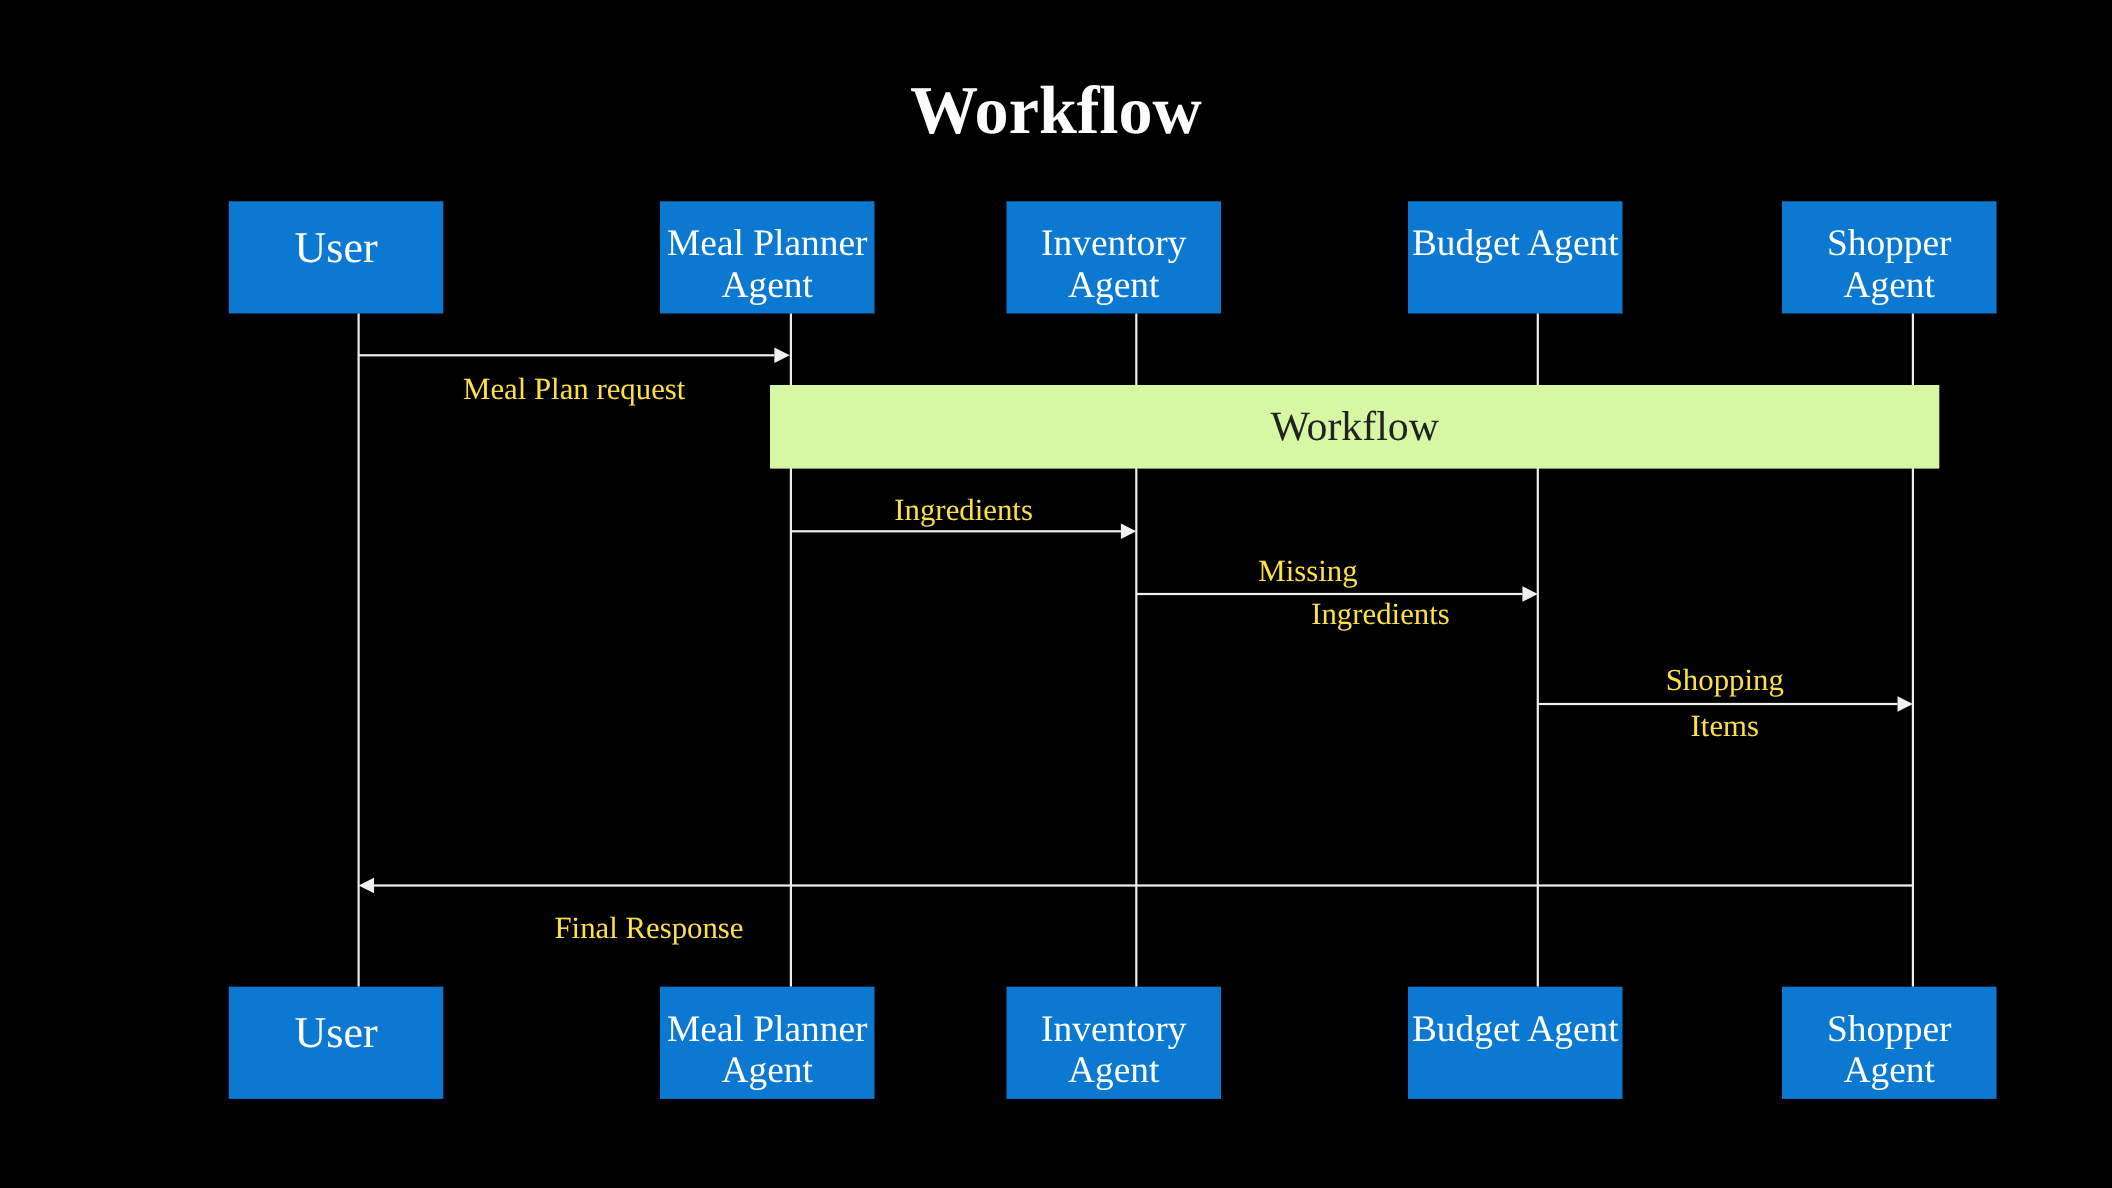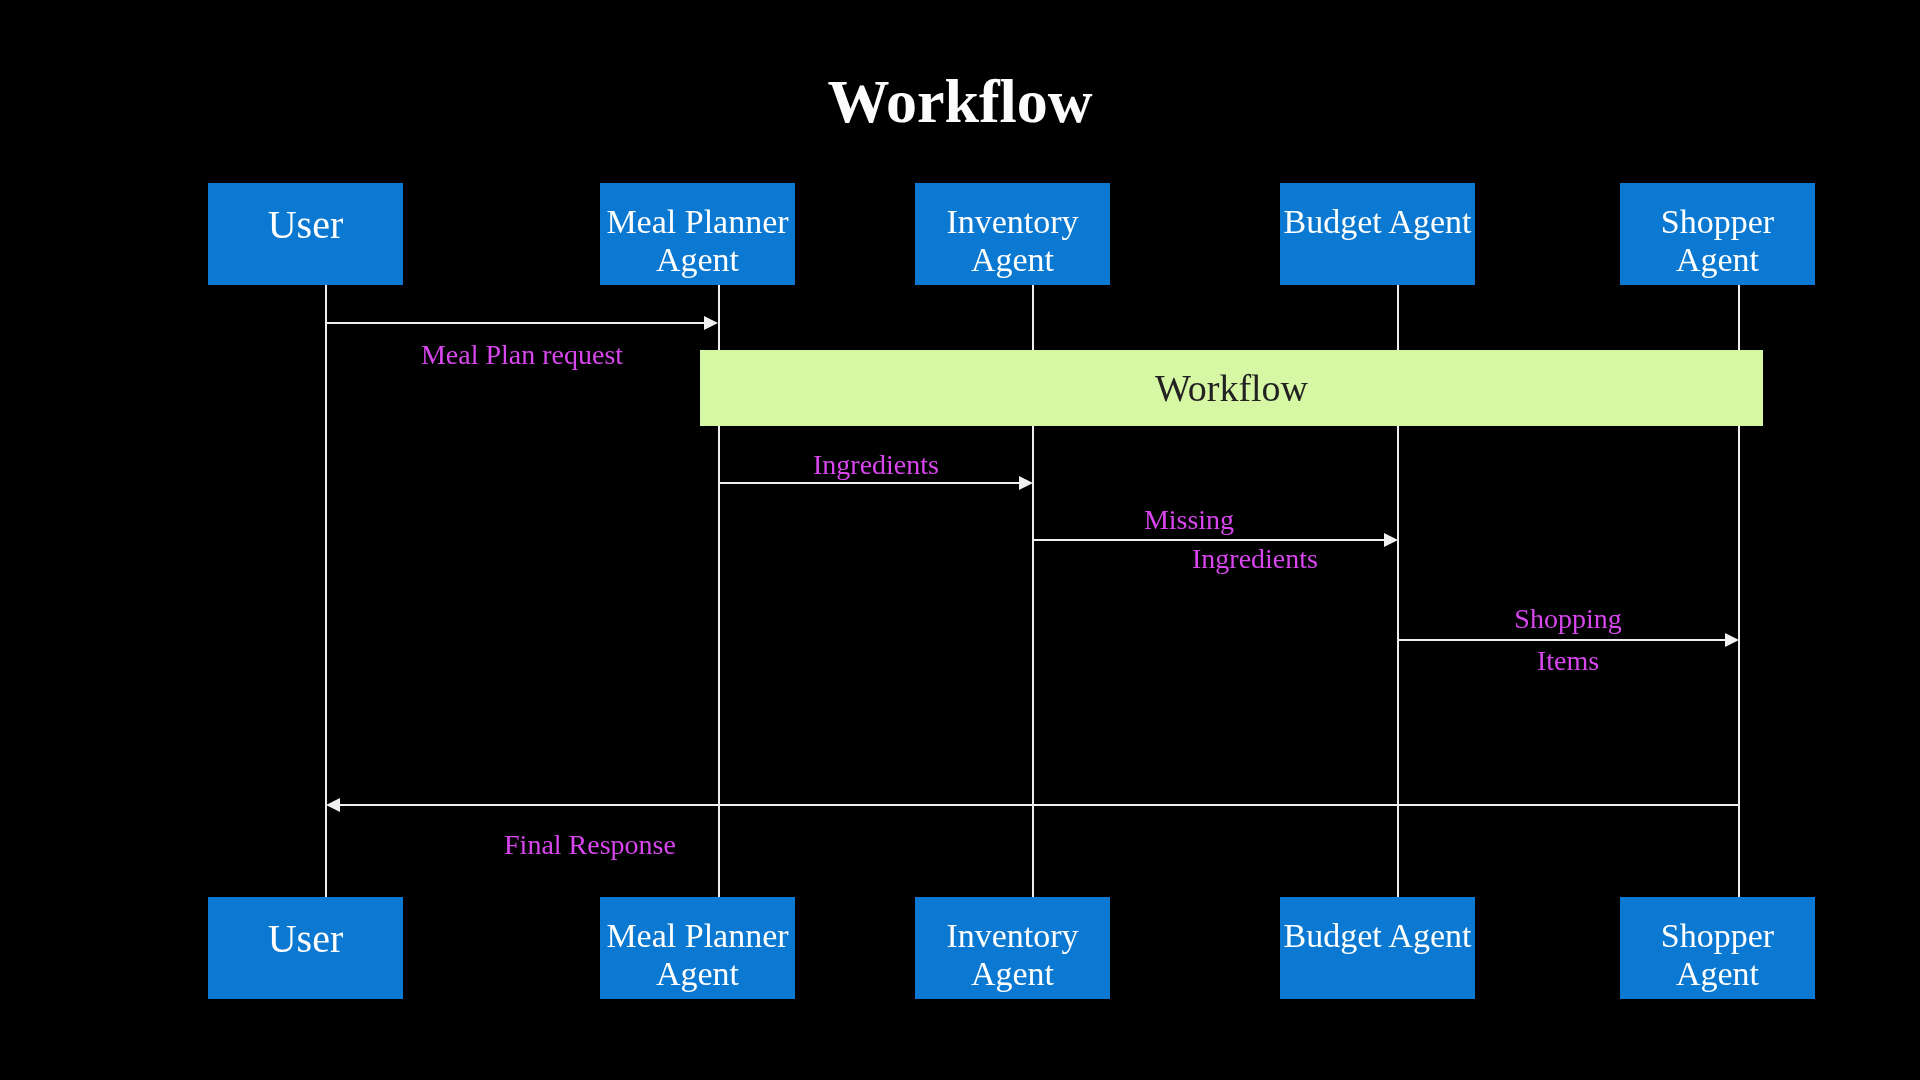--- a/index.html
+++ b/index.html
@@ -57,21 +57,21 @@
   }
   .head-l {
     position: absolute;
     width: 0; height: 0;
     border-top: 7px solid transparent;
     border-bottom: 7px solid transparent;
     border-right: 14px solid #f0f0f0;
   }
   .msg-label {
     position: absolute;
-    color: #d946ef;
+    color: #fde047;
     font-size: 28px;
     line-height: 34px;
     text-align: center;
     white-space: nowrap;
   }
   .msg-label.left { text-align: center; }
   .wf-bar {
     position: absolute;
     left: 700px; top: 350px;
     width: 1063px; height: 76px;

